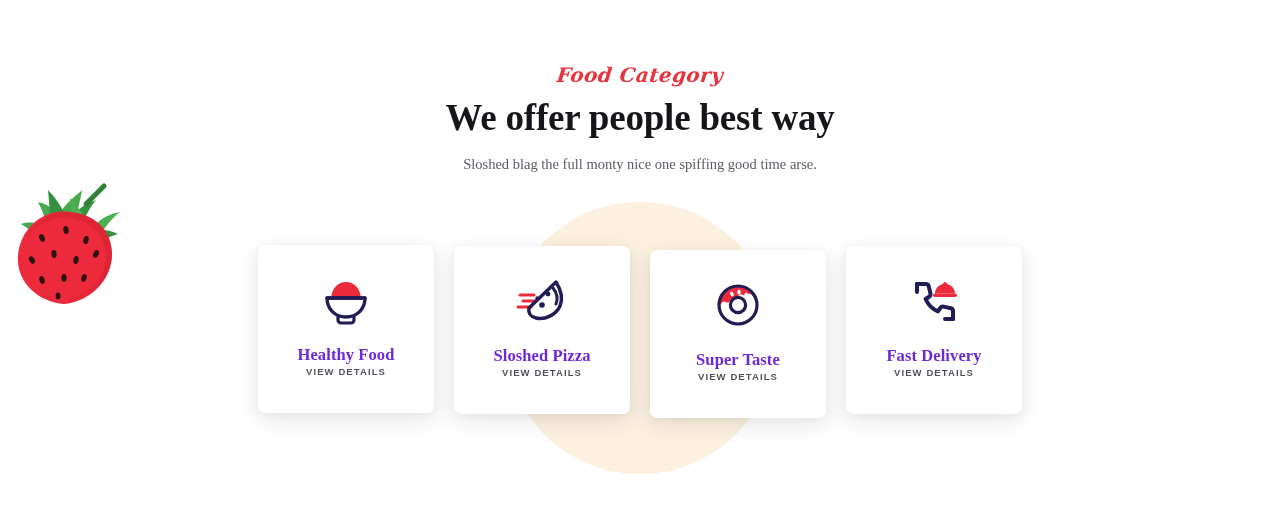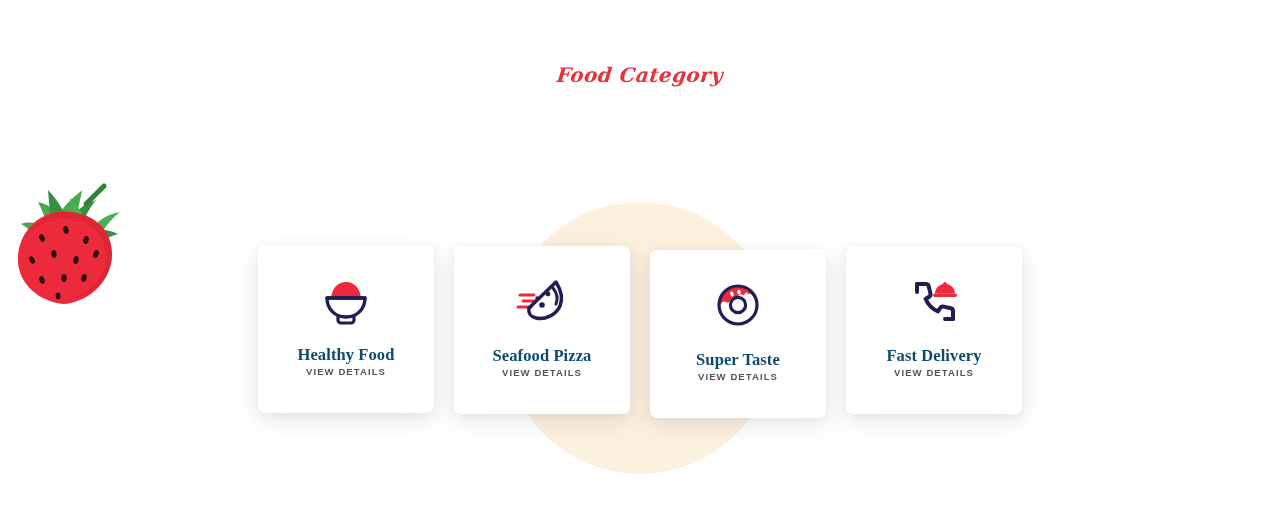--- a/index.html
+++ b/index.html
@@ -120,21 +120,21 @@
     justify-content: center;
   }
 
   .card-icon svg { display: block; }
 
   .card-title {
     font-family: "Liberation Serif", serif;
     font-weight: 700;
     font-size: 16.5px;
     line-height: 20px;
-    color: #0c4a6e;
+    color: #6d28d9;
     margin-top: 18px;
     letter-spacing: 0.1px;
   }
 
   .card-link {
     font-family: "Liberation Sans", sans-serif;
     font-weight: 700;
     font-size: 9.5px;
     line-height: 13px;
     letter-spacing: 1.1px;
@@ -172,21 +172,23 @@
       <ellipse cx="56" cy="110" rx="2.6" ry="4"></ellipse>
       <ellipse cx="76" cy="110" rx="2.6" ry="4" transform="rotate(16 76 110)"></ellipse>
       <ellipse cx="50" cy="128" rx="2.4" ry="3.6"></ellipse>
     </g>
   </svg>
 </div>
 
 <div class="header">
   <div class="eyebrow">Food Category</div>
   <h1 class="headline">
+    <span class="line">We offer people best way</span>
   </h1>
+  <p class="subtitle">Sloshed blag the full monty nice one spiffing good time arse.</p>
 </div>
 
 <div class="cards">
 
   <div class="card offset-a">
     <div class="card-icon">
       <svg viewBox="0 0 54 54" width="54" height="54" aria-hidden="true">
         <path d="M12 25 C13 15 19 9 27 9 C35 9 41 15 42 25 Z" fill="#ec2a3c"></path>
         <path d="M8 25 L46 25 C46 36 38 44 27 44 C16 44 8 36 8 25 Z" fill="#ffffff" stroke="#221c55" stroke-width="3.4" stroke-linejoin="round"></path>
         <path d="M8 25 L46 25" stroke="#221c55" stroke-width="3.4" stroke-linecap="round"></path>
@@ -205,21 +207,21 @@
           <line x1="8" y1="27" x2="21" y2="27"></line>
           <line x1="3" y1="33" x2="16" y2="33"></line>
         </g>
         <path d="M41 8 C46 16 48 25 45 32 C41 41 30 46 21 44 C16 43 13 39 14 34 L41 8 Z" fill="none" stroke="#221c55" stroke-width="3.4" stroke-linejoin="round" stroke-linecap="round"></path>
         <path d="M38 14 C42 19 43 25 41 30" fill="none" stroke="#221c55" stroke-width="3" stroke-linecap="round"></path>
         <circle cx="33" cy="20" r="2.4" fill="#221c55"></circle>
         <circle cx="27" cy="31" r="2.8" fill="#221c55"></circle>
         <circle cx="22" cy="24" r="1.7" fill="#221c55"></circle>
       </svg>
     </div>
-    <div class="card-title">Seafood Pizza</div>
+    <div class="card-title">Sloshed Pizza</div>
     <div class="card-link">VIEW DETAILS</div>
   </div>
 
   <div class="card offset-c">
     <div class="card-icon">
       <svg viewBox="0 0 54 54" width="54" height="54" aria-hidden="true">
         <defs>
           <clipPath id="donutClip">
               <circle cx="27" cy="27" r="19"></circle>
             </clipPath>

